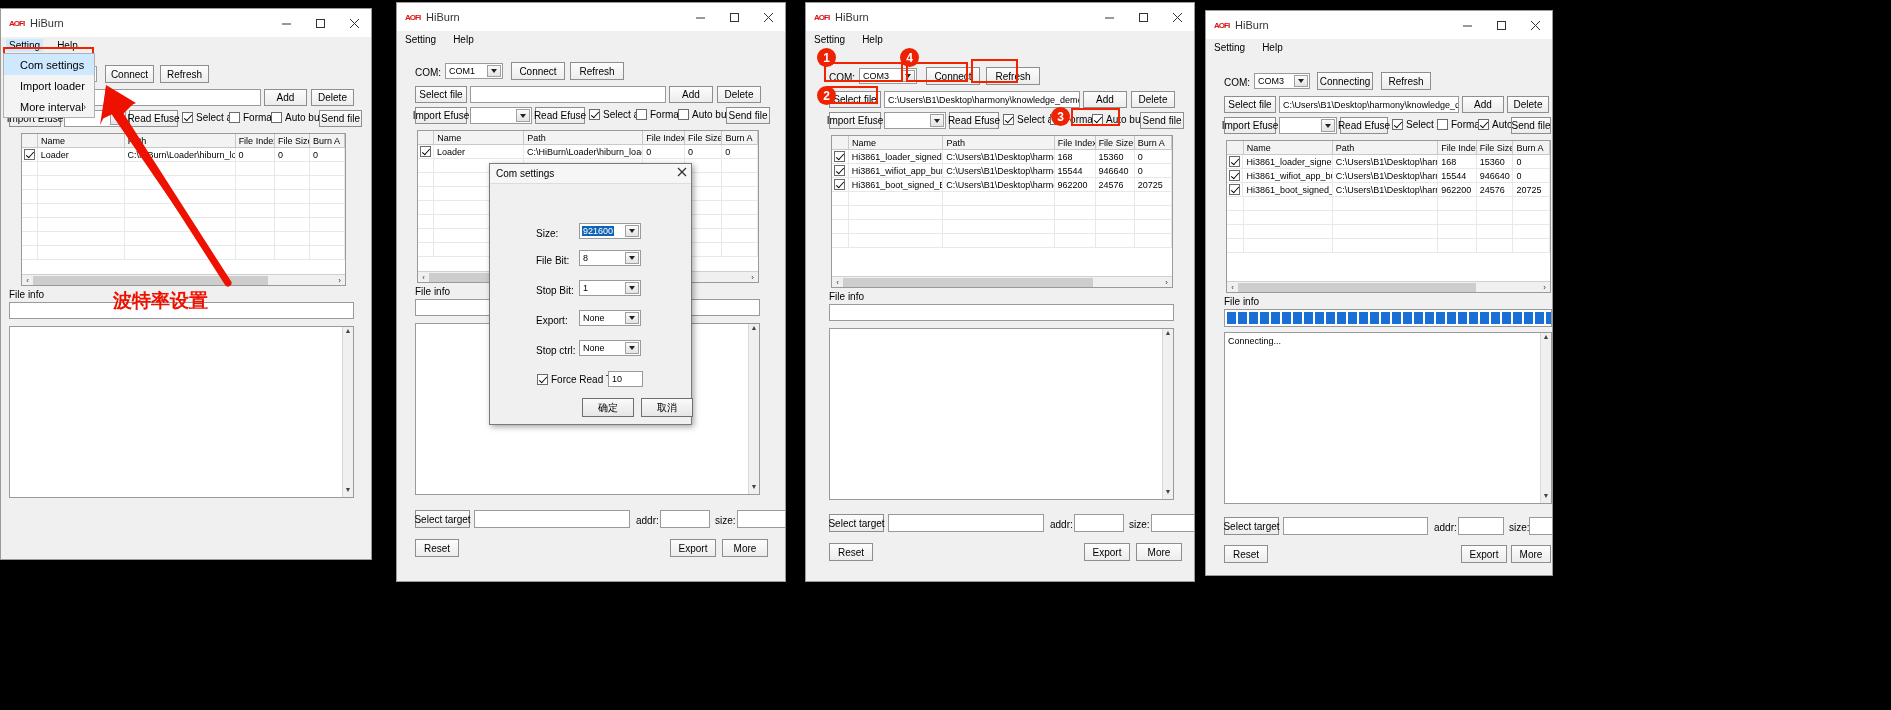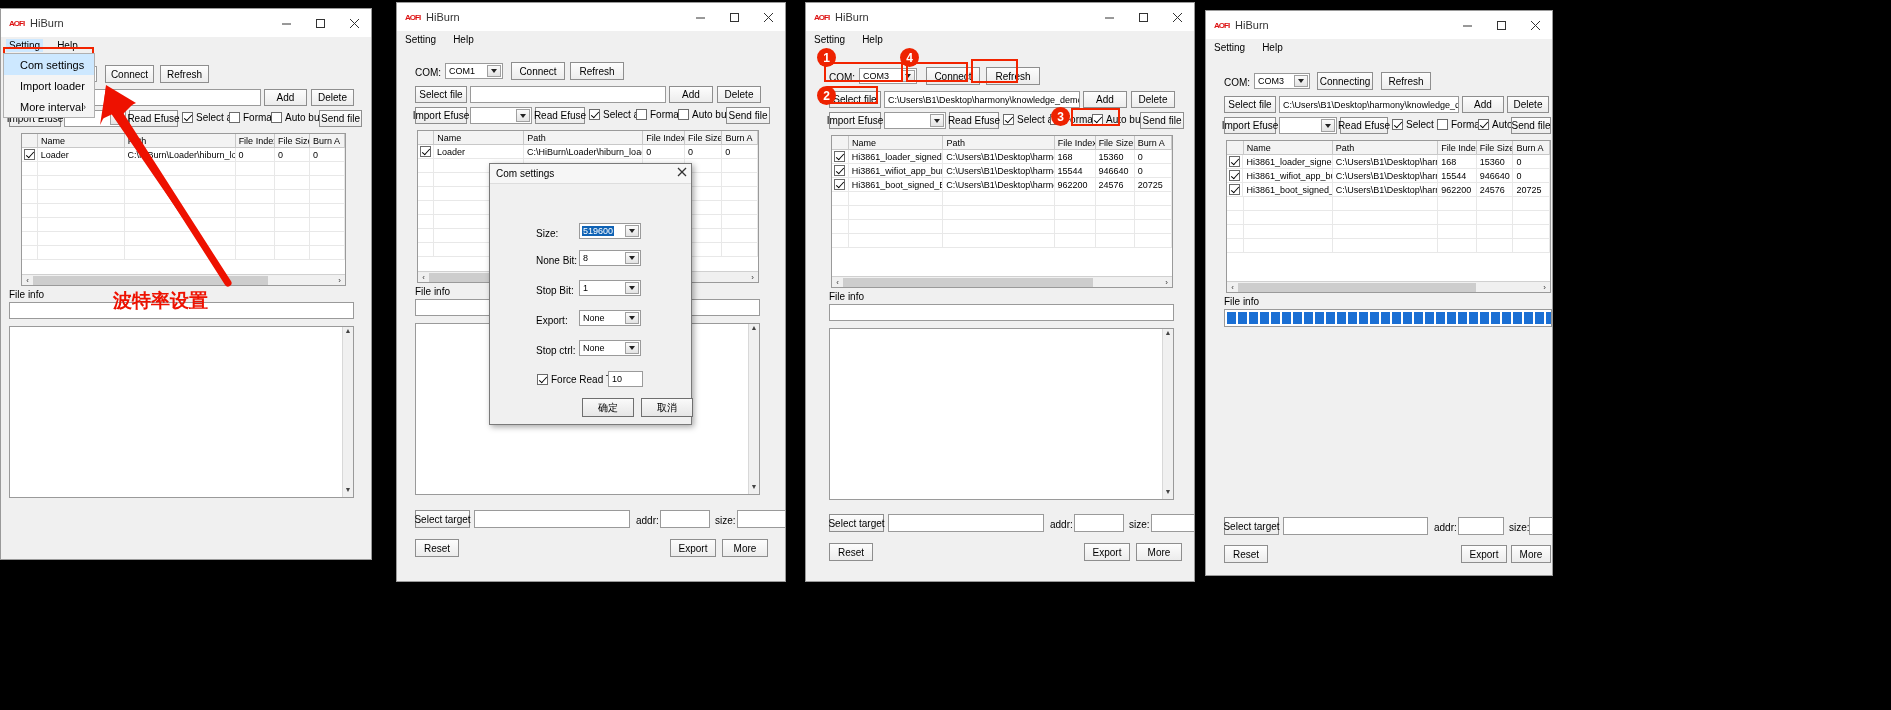--- a/index.html
+++ b/index.html
@@ -449,25 +449,25 @@
         <span class="dlg-x">
           <svg width="10" height="10">
               <line x1="1" y1="1" x2="9" y2="9" stroke="#333" stroke-width="1.2"></line>
               <line x1="9" y1="1" x2="1" y2="9" stroke="#333" stroke-width="1.2"></line>
             </svg>
         </span>
       </div>
       <div class="dlg-body">
         <div class="lbl" style="left:46px; top:44px;">Size:</div>
         <div class="combo" style="left:89px; top:39px; width:62px; height:16px; padding-left:0;">
-          <span class="sel-text" style="margin-left:2px;">519600</span>
+          <span class="sel-text" style="margin-left:2px;">921600</span>
           <span class="arrow"></span>
         </div>
 
-        <div class="lbl" style="left:46px; top:71px;">None Bit:</div>
+        <div class="lbl" style="left:46px; top:71px;">File Bit:</div>
         <div class="combo" style="left:89px; top:66px; width:62px; height:16px;">
           <span>8</span>
           <span class="arrow"></span>
         </div>
 
         <div class="lbl" style="left:46px; top:101px;">Stop Bit:</div>
         <div class="combo" style="left:89px; top:96px; width:62px; height:16px;">
           <span>1</span>
           <span class="arrow"></span>
         </div>
@@ -835,20 +835,27 @@
           <div class="pseg" style="background: rgb(26, 111, 212);"></div>
           <div class="pseg" style="background: rgb(26, 111, 212);"></div>
           <div class="pseg" style="background: rgb(26, 111, 212);"></div>
           <div class="pseg" style="background: rgb(26, 111, 212);"></div>
           <div class="pseg" style="background: rgb(26, 111, 212);"></div>
           <div class="pseg" style="background: rgb(26, 111, 212);"></div>
           <div class="pseg" style="background: rgb(26, 111, 212);"></div>
           <div class="pseg" style="background: rgb(26, 111, 212);"></div>
           <div class="pseg" style="background: rgb(26, 111, 212);"></div>
         </div>
+      <div class="panelarea" style="left:18px; top:273px; width:328px; height:172px;">
+        <div style="padding:3px; font-size:9px;">Connecting...</div>
+        <div class="vscroll">
+          <div class="up">▲</div>
+          <div class="dn">▼</div>
+        </div>
+      </div>
 
       <div class="btn" style="left:18px; top:458px; width:55px; height:18px;">Select target</div>
       <div class="txt" style="left:77px; top:458px; width:145px; height:18px;"></div>
       <div class="lbl" style="left:228px; top:463px;">addr:</div>
       <div class="txt" style="left:252px; top:458px; width:46px; height:18px;"></div>
       <div class="lbl" style="left:303px; top:463px;">size:</div>
       <div class="txt" style="left:323px; top:458px; width:24px; height:18px;"></div>
 
       <div class="btn" style="left:18px; top:486px; width:44px; height:18px;">Reset</div>
       <div class="btn" style="left:255px; top:486px; width:46px; height:18px;">Export</div>

